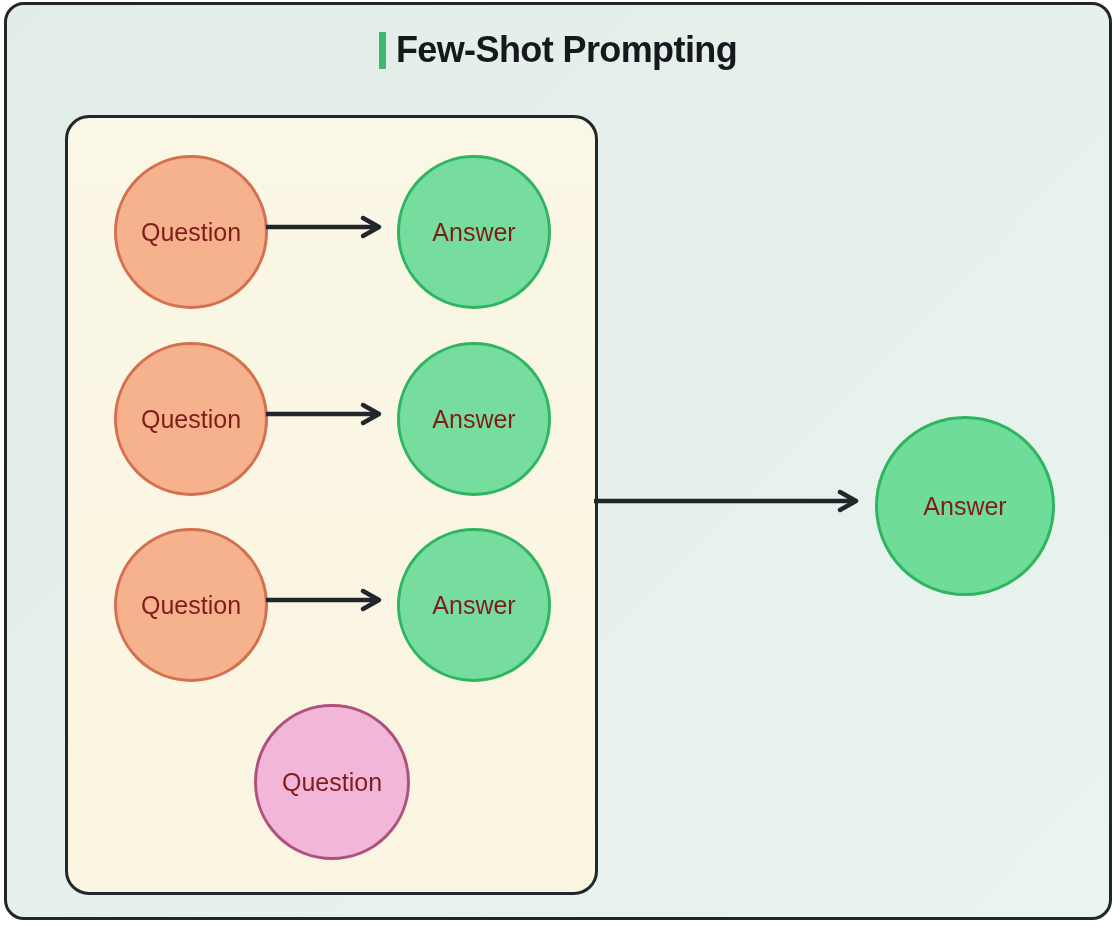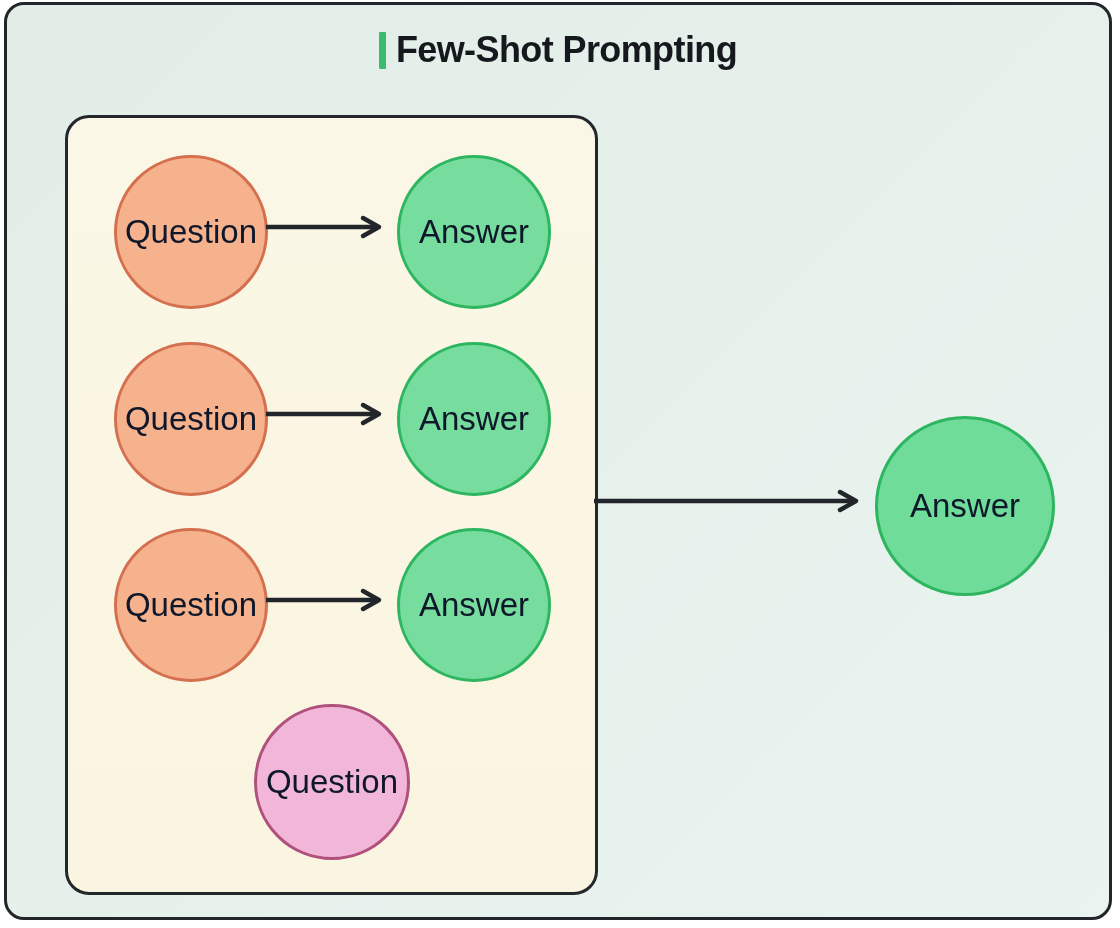--- a/index.html
+++ b/index.html
@@ -54,23 +54,23 @@
     border-radius: 24px;
     box-sizing: border-box;
   }
   .node {
     position: absolute;
     display: flex;
     align-items: center;
     justify-content: center;
     border-radius: 50%;
     box-sizing: border-box;
-    font-size: 33px;
+    font-size: 25px;
     font-weight: 500;
-    color: #0f172a;
+    color: #7f1d1d;
     text-align: center;
   }
   .node-question {
     width: 154px; height: 154px;
     background: #f6b18d;
     border: 3px solid #d4704f;
   }
   .node-answer {
     width: 154px; height: 154px;
     background: #77dd9e;

